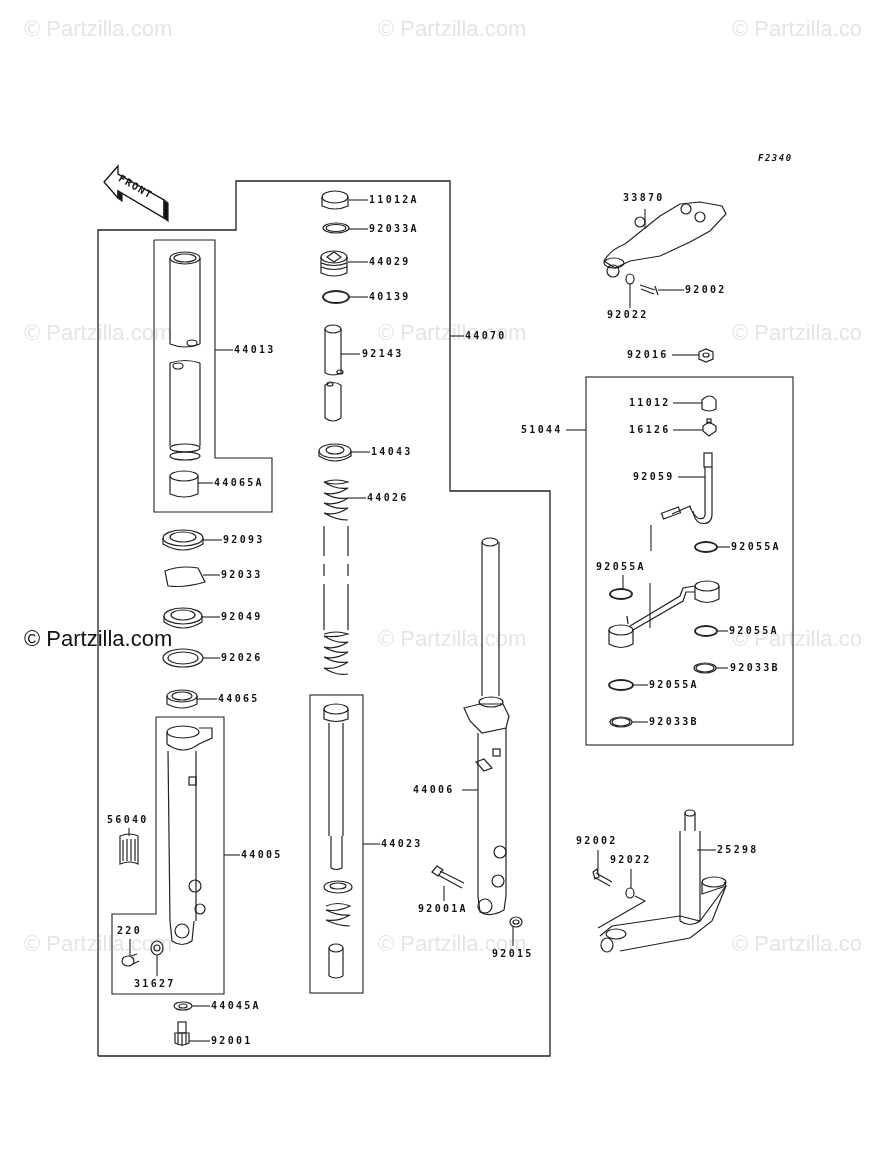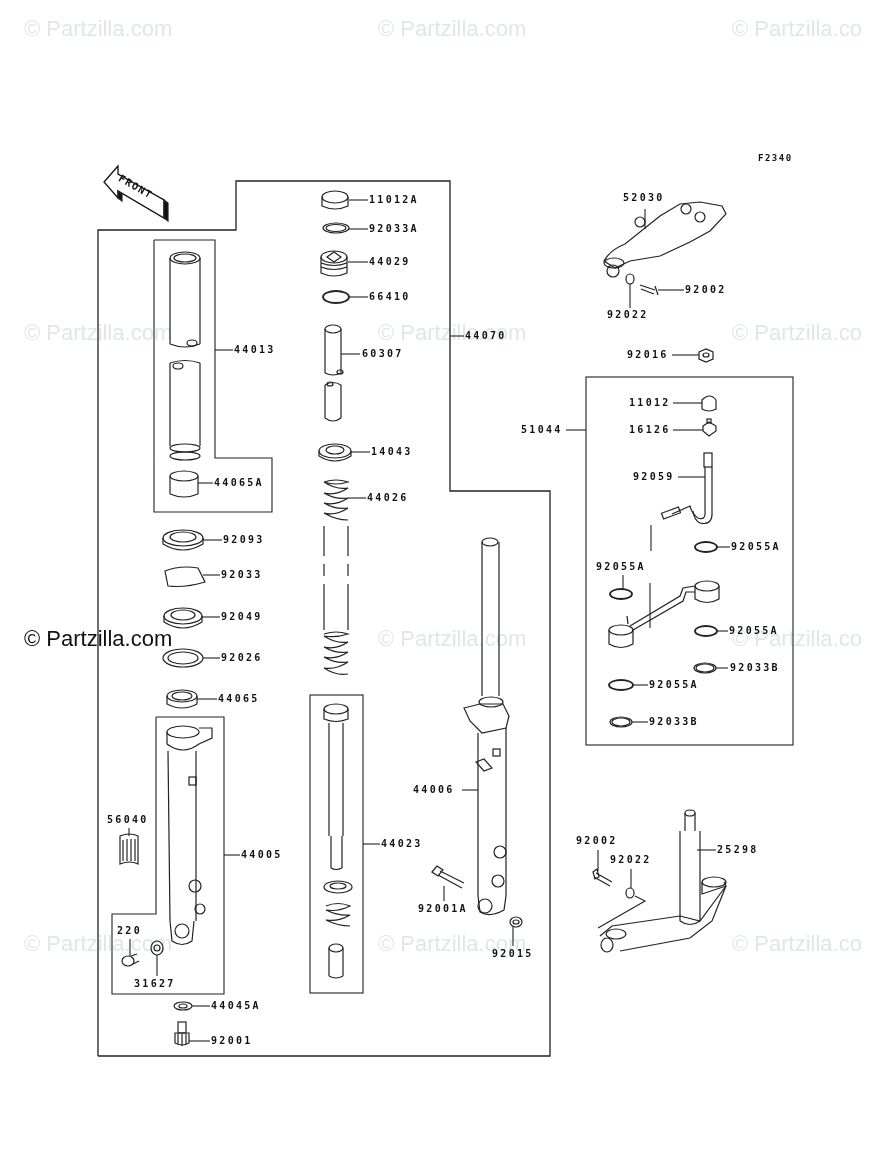--- a/index.html
+++ b/index.html
@@ -352,48 +352,48 @@
       <line x1="633" y1="669" x2="648" y2="669"></line>
       <line x1="632" y1="706" x2="648" y2="706"></line>
       <line x1="598" y1="834" x2="598" y2="855"></line>
       <line x1="631" y1="853" x2="631" y2="872"></line>
       <line x1="697" y1="834" x2="716" y2="834"></line>
       <polyline points="635,880 645,885 598,912"></polyline>
     </g>
   </svg>
 
   <div class="code" style="left:117px;top:165px;transform:rotate(30deg);font-size:10px;">FRONT</div>
-  <div class="code" style="left:758px;top:137px;">F2340</div>
+  <div class="code" style="left:758px;top:137px;font-style:italic;">F2340</div>
 
   <div class="lbl" style="left:369px;top:178px;">11012A</div>
   <div class="lbl" style="left:369px;top:207px;">92033A</div>
   <div class="lbl" style="left:369px;top:240px;">44029</div>
-  <div class="lbl" style="left:369px;top:275px;">66410</div>
+  <div class="lbl" style="left:369px;top:275px;">40139</div>
   <div class="lbl" style="left:465px;top:314px;">44070</div>
-  <div class="lbl" style="left:362px;top:332px;">60307</div>
+  <div class="lbl" style="left:362px;top:332px;">92143</div>
   <div class="lbl" style="left:371px;top:430px;">14043</div>
   <div class="lbl" style="left:367px;top:476px;">44026</div>
   <div class="lbl" style="left:234px;top:328px;">44013</div>
   <div class="lbl" style="left:214px;top:461px;">44065A</div>
   <div class="lbl" style="left:223px;top:518px;">92093</div>
   <div class="lbl" style="left:221px;top:553px;">92033</div>
   <div class="lbl" style="left:221px;top:595px;">92049</div>
   <div class="lbl" style="left:221px;top:636px;">92026</div>
   <div class="lbl" style="left:218px;top:677px;">44065</div>
   <div class="lbl" style="left:107px;top:798px;">56040</div>
   <div class="lbl" style="left:241px;top:833px;">44005</div>
   <div class="lbl" style="left:117px;top:909px;">220</div>
   <div class="lbl" style="left:134px;top:962px;">31627</div>
   <div class="lbl" style="left:211px;top:984px;">44045A</div>
   <div class="lbl" style="left:211px;top:1019px;">92001</div>
   <div class="lbl" style="left:381px;top:822px;">44023</div>
   <div class="lbl" style="left:413px;top:768px;">44006</div>
   <div class="lbl" style="left:418px;top:887px;">92001A</div>
   <div class="lbl" style="left:492px;top:932px;">92015</div>
-  <div class="lbl" style="left:623px;top:176px;">52030</div>
+  <div class="lbl" style="left:623px;top:176px;">33870</div>
   <div class="lbl" style="left:685px;top:268px;">92002</div>
   <div class="lbl" style="left:607px;top:293px;">92022</div>
   <div class="lbl" style="left:627px;top:333px;">92016</div>
   <div class="lbl" style="left:521px;top:408px;">51044</div>
   <div class="lbl" style="left:629px;top:381px;">11012</div>
   <div class="lbl" style="left:629px;top:408px;text-align:right;">16126</div>
   <div class="lbl" style="left:633px;top:455px;">92059</div>
   <div class="lbl" style="left:731px;top:525px;">92055A</div>
   <div class="lbl" style="left:596px;top:545px;">92055A</div>
   <div class="lbl" style="left:729px;top:609px;">92055A</div>

